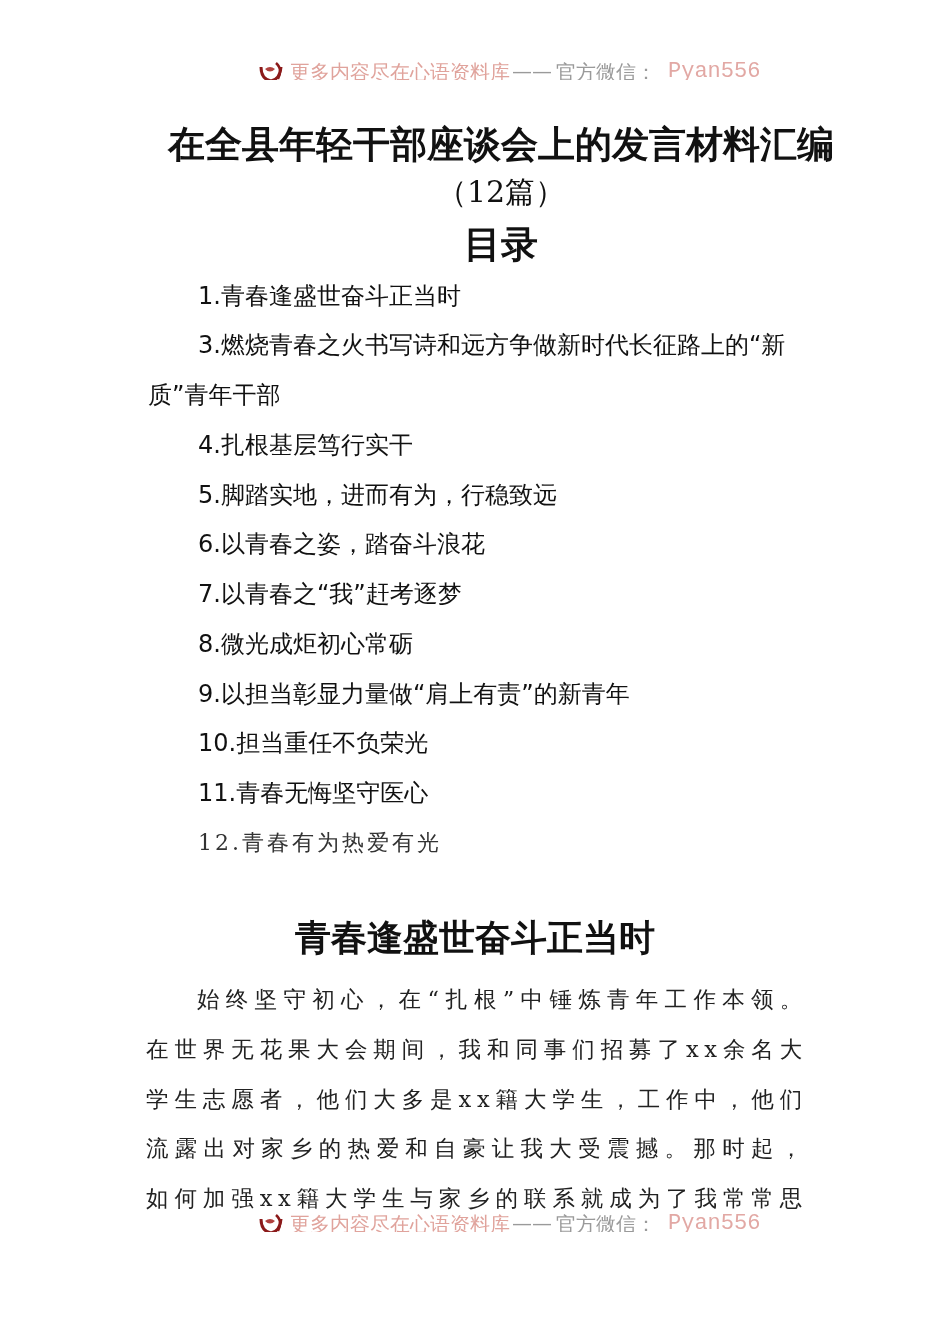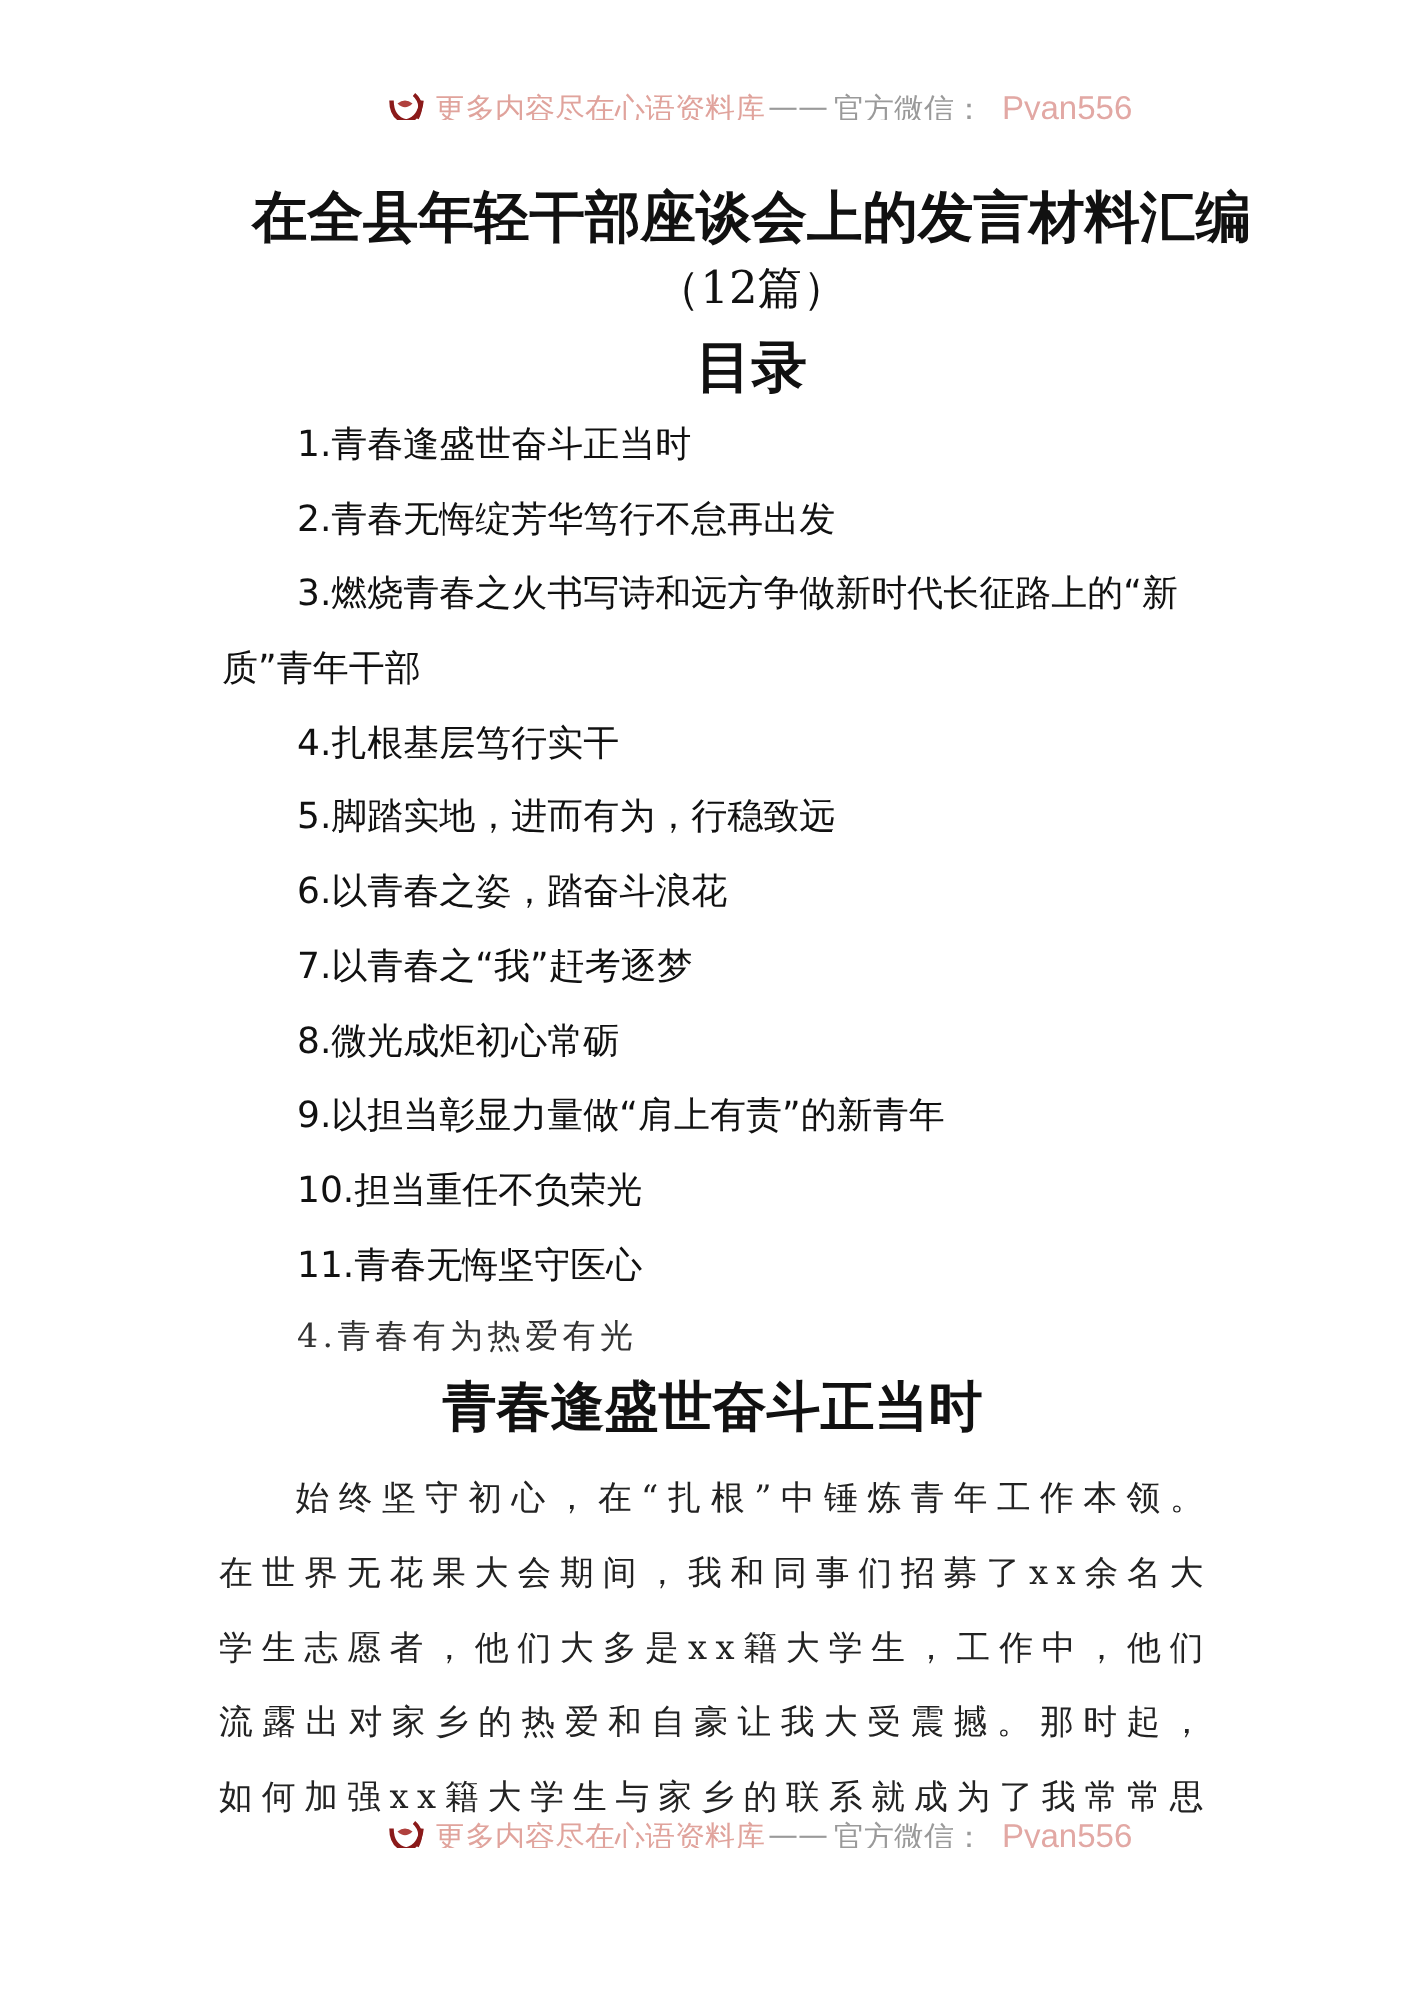--- a/index.html
+++ b/index.html
@@ -31,21 +31,21 @@
     .watermark.bottom { top: 1208px; height: 24px; align-items: flex-end; }
     .watermark.bottom .wm-inner { transform: translateY(6px); }
     .wm-inner { display: flex; }
     .wm-logo {
       width: 26px; height: 26px;
       margin-right: 6px;
       position: relative;
     }
     .wm-pink { color: #e0a39c; }
     .wm-gray { color: #9a9a9a; margin: 0 2px; }
-    .wm-id { color: #e2a8a4; margin-left: 10px; font-family: Liberation Sans, sans-serif; font-size: 22px; }
+    .wm-id { color: #e2a8a4; margin-left: 10px; font-family: Liberation Mono, monospace; font-size: 22px; }
 
     .title {
       position: absolute;
       left: 0; width: 950px;
       text-align: center;
       font-family: "DejaVu Serif", serif;
       font-weight: bold;
       color: #111;
       padding-left: 26px;
     }
@@ -128,31 +128,30 @@
     <span class="wm-id">Pyan556</span>
   </div>
 </div>
 
 <h1 class="title title-main" style="margin:0;">在全县年轻干部座谈会上的发言材料汇编</h1>
 <div class="title title-sub">（12篇）</div>
 <h2 class="title title-toc" style="margin:0;">目录</h2>
 
 <ol class="toc">
   <li>1.青春逢盛世奋斗正当时</li>
-  <li>2.青春无悔绽芳华笃行不怠再出发</li>
   <li class="wrap">3.燃烧青春之火书写诗和远方争做新时代长征路上的“新质”青年干部</li>
   <li>4.扎根基层笃行实干</li>
   <li>5.脚踏实地，进而有为，行稳致远</li>
   <li>6.以青春之姿，踏奋斗浪花</li>
   <li>7.以青春之“我”赶考逐梦</li>
   <li>8.微光成炬初心常砺</li>
   <li>9.以担当彰显力量做“肩上有责”的新青年</li>
   <li>10.担当重任不负荣光</li>
   <li>11.青春无悔坚守医心</li>
-  <li class="serif">4.青春有为热爱有光</li>
+  <li class="serif">12.青春有为热爱有光</li>
 </ol>
 
 <h2 class="section-title" style="margin:0;">青春逢盛世奋斗正当时</h2>
 
 <p class="body-text">始终坚守初心，在“扎根”中锤炼青年工作本领。在世界无花果大会期间，我和同事们招募了xx余名大学生志愿者，他们大多是xx籍大学生，工作中，他们流露出对家乡的热爱和自豪让我大受震撼。那时起，如何加强xx籍大学生与家乡的联系就成为了我常常思考的问题。通过不断的实</p>
 
 <div class="watermark bottom">
   <div class="wm-inner">
     <span class="wm-logo">
       <svg width="26" height="26" viewBox="0 0 26 26">

